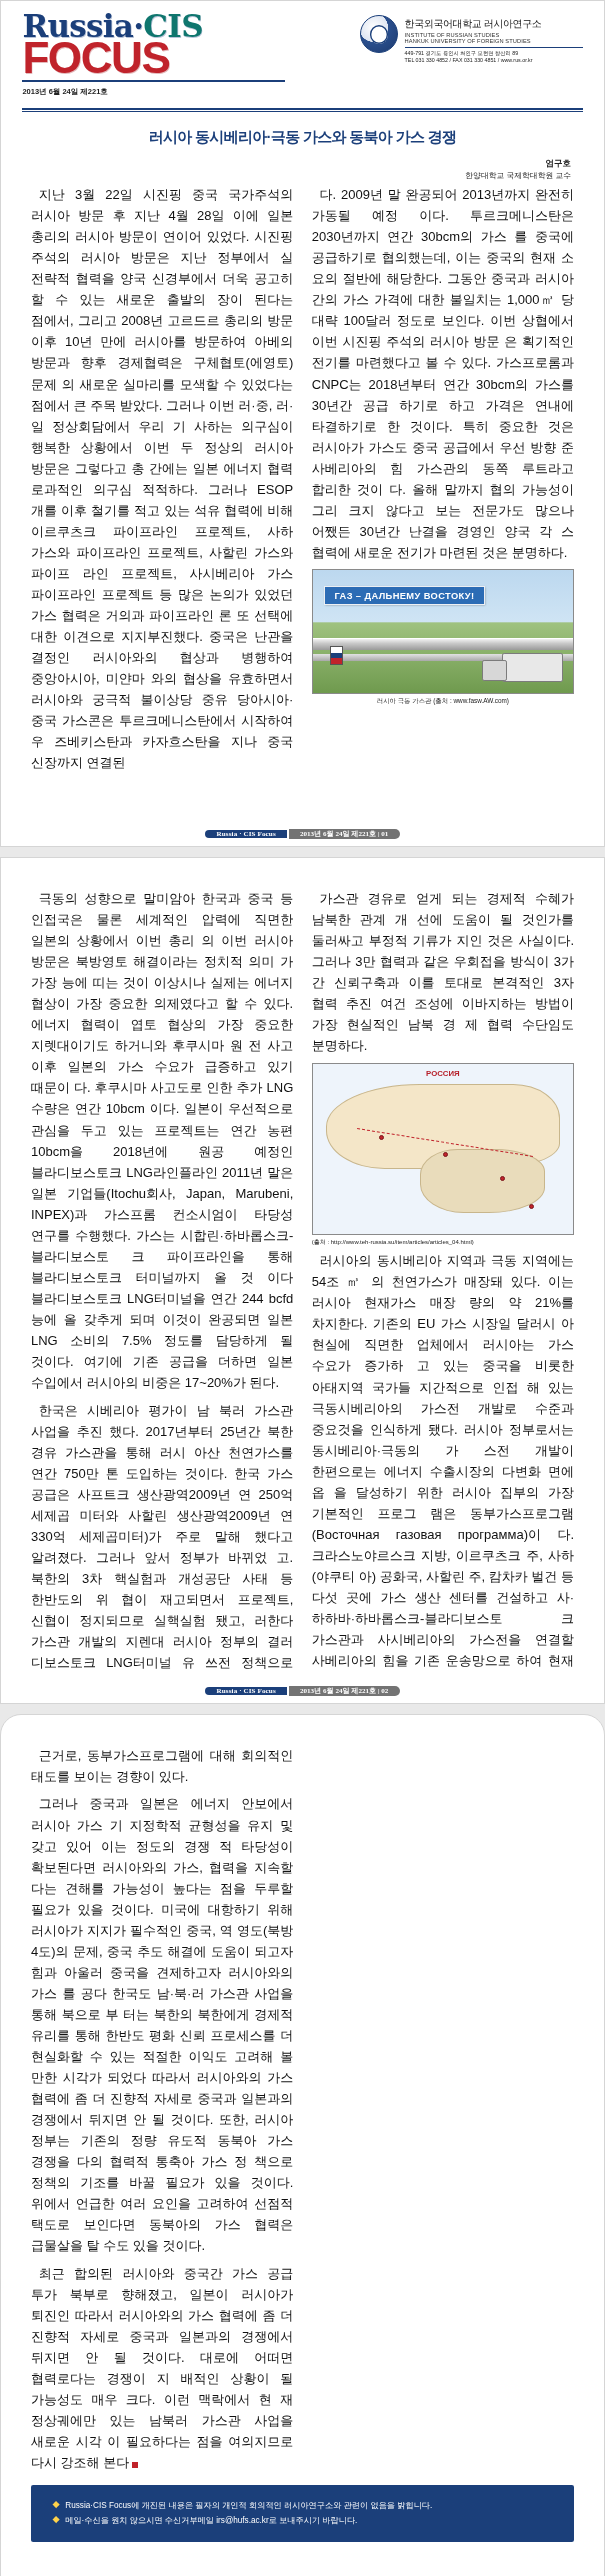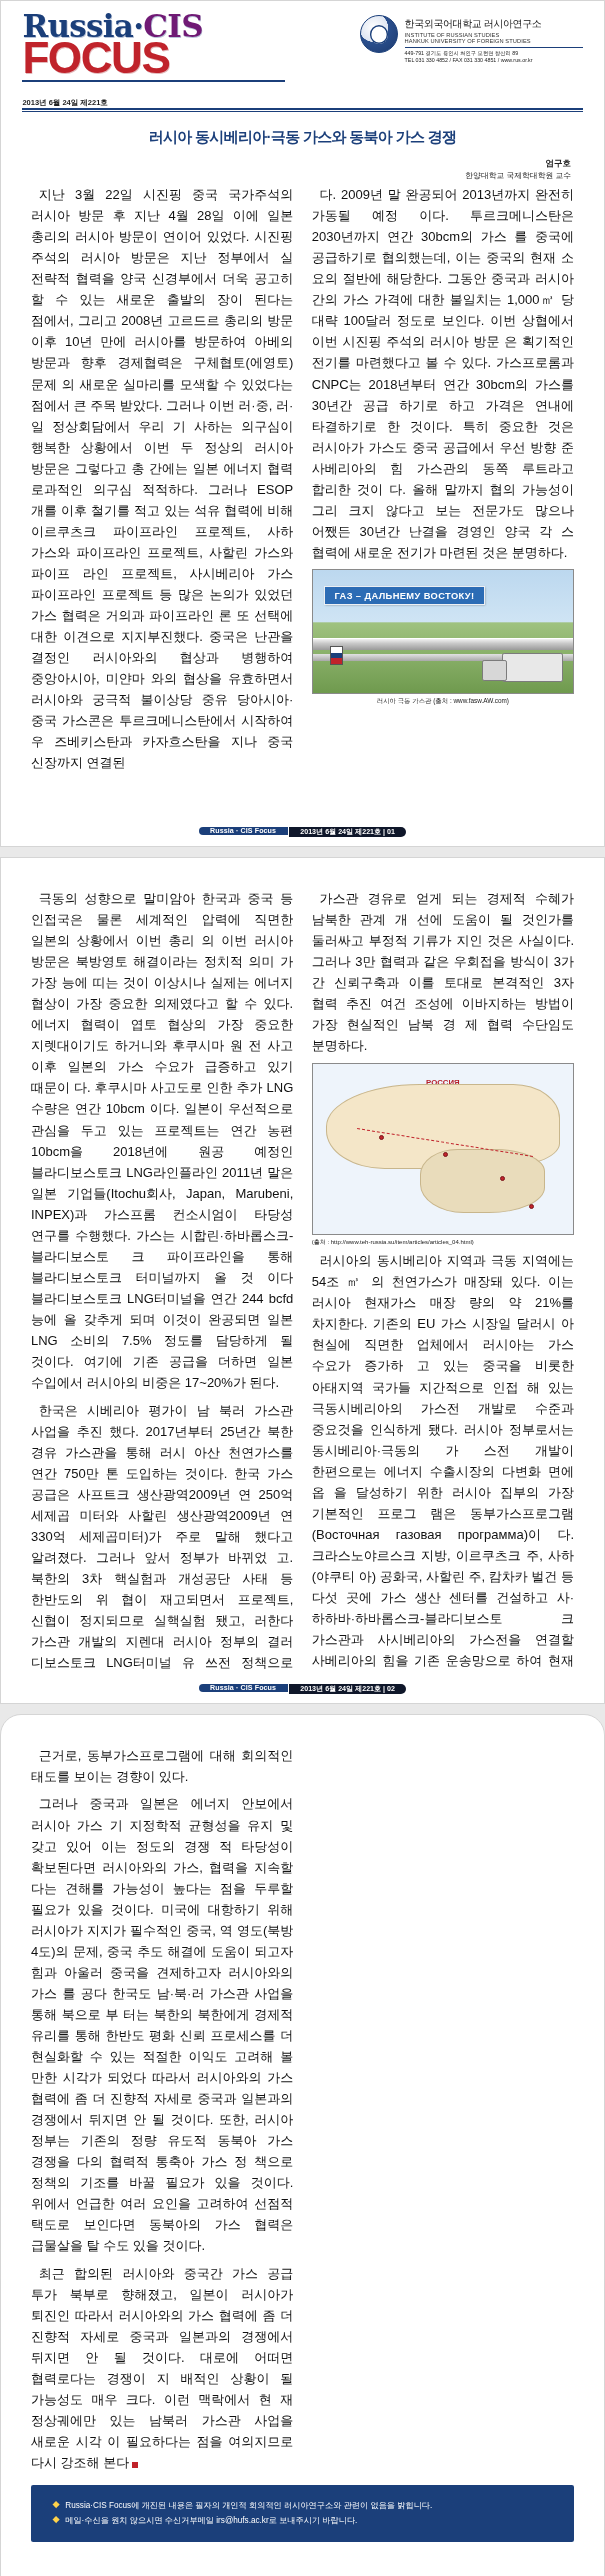--- a/index.html
+++ b/index.html
@@ -36,36 +36,36 @@
   .logo-block { position: relative; width: 285px; }
   .logo-russia {
     font-family: "DejaVu Serif", serif;
     font-weight: bold;
     font-size: 31px;
     color: #1b3f7a;
     letter-spacing: -0.7px;
     line-height: 1;
     text-shadow: 0.7px 0.7px 0 #b9c4d8;
   }
-  .logo-russia .cis { color: #701a75; }
+  .logo-russia .cis { color: #0f766e; }
   .logo-focus {
     font-family: Liberation Sans, sans-serif;
     font-weight: bold;
     font-size: 44px;
     color: #c0232b;
     line-height: 0.92;
     letter-spacing: -1.4px;
     margin-top: -4.3px;
     text-shadow: 0.7px 0.7px 0 #e3b9bb;
   }
   .logo-underline {
     width: 263px; height: 2.1px; background: #1b3f7a; margin-top: 1.4px;
   }
   .issue-line {
-    font-size: 7.5px; color: #222; margin-top: 16px; font-weight: bold;
+    font-size: 7.5px; color: #222; margin-top: 5px; font-weight: bold;
   }
   .uni-block {
     display: flex; align-items: flex-start; gap: 6.4px; padding-top: 4.3px;
   }
   .uni-seal {
     width: 38px; height: 38px; border-radius: 50%;
     background: radial-gradient(circle at 35% 32%, #ffffff 0%, #dfe6f2 42%, #2a4f8e 43%, #1d3a6e 100%);
     border: 1.4px solid #1b3f7a;
     position: relative; flex: none;
   }
@@ -178,21 +178,21 @@
   
   .map-wrap { margin: 2.8px 0 4.3px 0; }
   .map {
     width: 100%; height: 172px;
     border: 0.7px solid #8a8a8a;
     background: #eef4fb;
     position: relative;
     overflow: hidden;
   }
   .map-title {
-    position: absolute; left: 0; right: 0; top: 14px;
+    position: absolute; left: 0; right: 0; top: 5px;
     text-align: center; font-size: 7.8px; font-weight: bold; color: #b6202a;
   }
   .map .land {
     position: absolute; left: 13px; right: 13px; top: 20px; height: 85px;
     background: #f4e6c8;
     border: 0.7px solid #c8b68c;
     border-radius: 40% 20% 30% 25% / 50% 40% 30% 45%;
   }
   .map .land2 {
     position: absolute; left: 107px; right: 28.5px; top: 85px; height: 64px;
@@ -216,30 +216,30 @@
   
   .footer {
     position: absolute;
     left: 0; right: 0; bottom: 0;
     height: 30px;
     background: #ffffff;
     display: flex; align-items: flex-end; justify-content: center;
     padding-bottom: 5.7px;
   }
   .footer-bar {
-    display: flex; align-items: flex-start; height: 13.5px; font-size: 7.1px;
+    display: flex; align-items: center; height: 13.5px; font-size: 7.1px; font-family: Liberation Serif, serif;
   }
   .fb-left {
     background: #1b3f7a; color: #fff; font-weight: bold;
     padding: 0 11.4px; display: flex; align-items: center;
     border-radius: 6.4px 0 0 6.4px;
     letter-spacing: 0.1px;
   }
   .fb-right {
-    background: #0f172a; color: #fff; font-weight: bold;
+    background: #737373; color: #fff; font-weight: bold;
     padding: 0 11.4px; display: flex; align-items: center;
     border-radius: 0 6.4px 6.4px 0;
   }
   .fb-sep { width: 1.4px; background: #fff; }
 
   
   .notice {
     margin: 0 30px;
     background: #1b3f7a;
     color: #fff;

